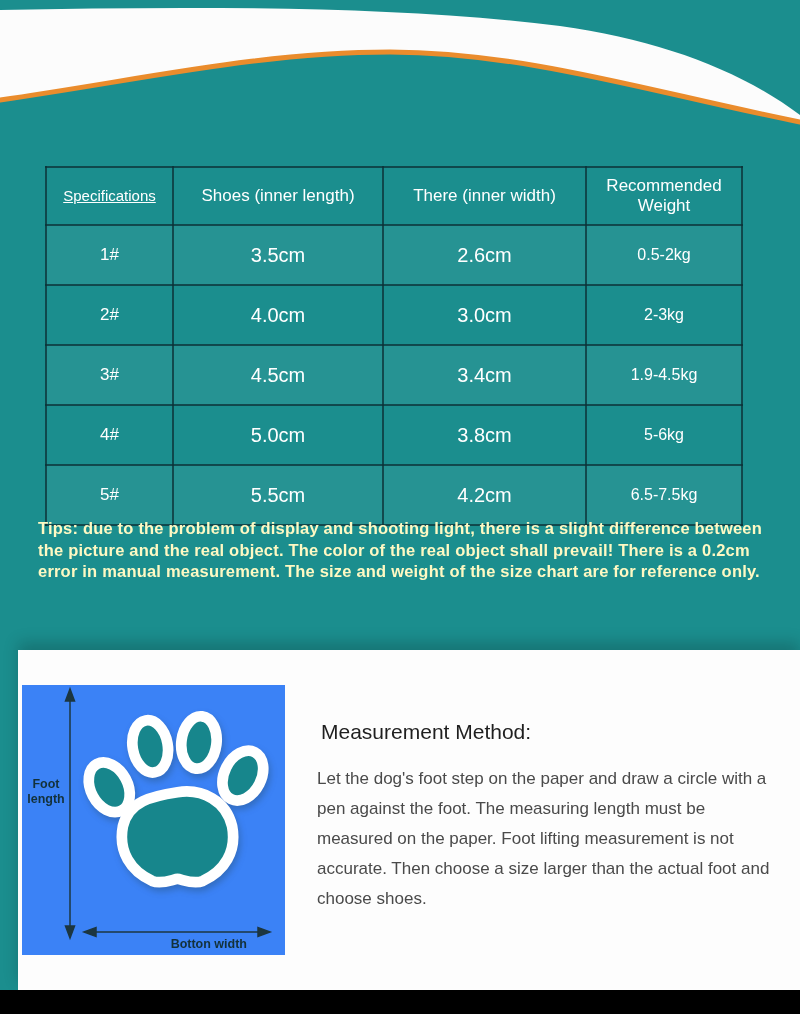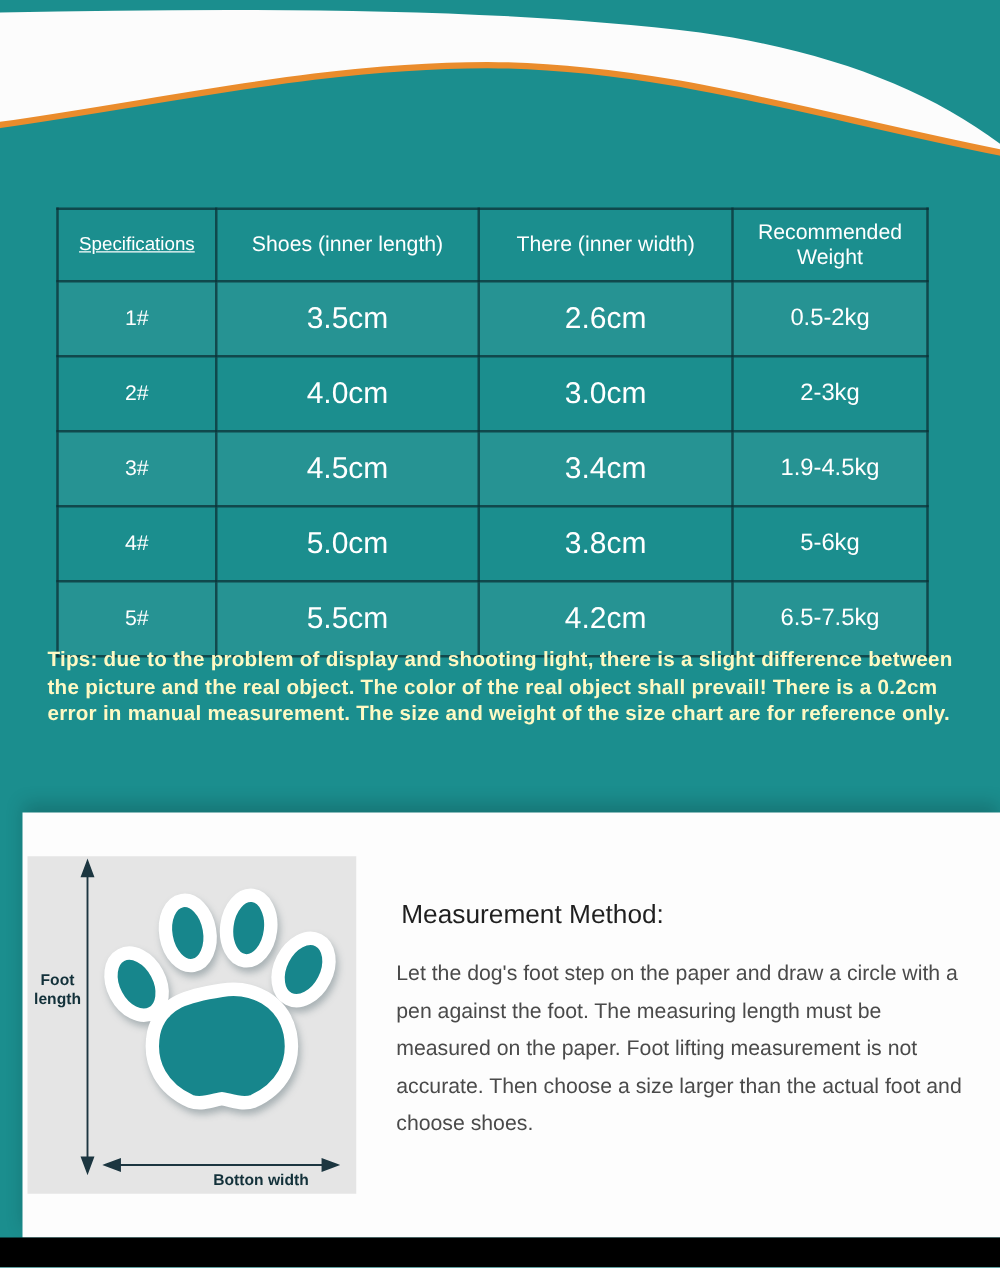--- a/index.html
+++ b/index.html
@@ -21,40 +21,40 @@
     color:#ffffff;
   }
   table.size-chart th, table.size-chart td{
     border:2px solid rgba(12,48,54,0.75);
     text-align:center;
     vertical-align:middle;
     padding:2px 6px;
   }
   table.size-chart thead th{height:52px;font-weight:400;font-size:17px;line-height:20px;}
   table.size-chart thead th.c0{font-size:15px;text-decoration:underline;}
-  table.size-chart tbody td{height:54px;font-size:24px;font-weight:400;}
+  table.size-chart tbody td{height:54px;font-size:20px;font-weight:400;}
   table.size-chart tbody td.spec{font-size:17px;}
-  table.size-chart tbody td.kg{font-size:19px;}
+  table.size-chart tbody td.kg{font-size:16px;}
   table.size-chart tbody tr:nth-child(odd){background:rgba(255,255,255,0.05);}
   col.c0{width:127px;} col.c1{width:210px;} col.c2{width:203px;} col.c3{width:156px;}
   
   .tips{
     position:absolute;left:38px;top:518px;width:740px;
     color:#fef9c3;font-size:16.5px;font-weight:700;
     line-height:21.5px;letter-spacing:0.2px;margin:0;
   }
   
   .white-panel{
     position:absolute;left:18px;top:650px;width:782px;height:340px;
     background:#fdfdfd;
     box-shadow:0 -8px 14px rgba(0,0,0,0.18);
   }
   .paw-box{
     position:absolute;left:4px;top:35px;width:263px;height:270px;
-    background:#e5e5e5;
+    background:#3b82f6;
   }
   .paw-svg{position:absolute;left:58px;top:10px;
     filter:drop-shadow(2px 4px 3px rgba(30,60,70,0.3));}
   .annot-svg{position:absolute;left:0;top:0;pointer-events:none;}
   .foot-length-label{
     position:absolute;left:2px;top:92px;width:44px;
     font-size:12.5px;font-weight:bold;color:#13313a;
     text-align:center;line-height:15px;
   }
   .bottom-width-label{

